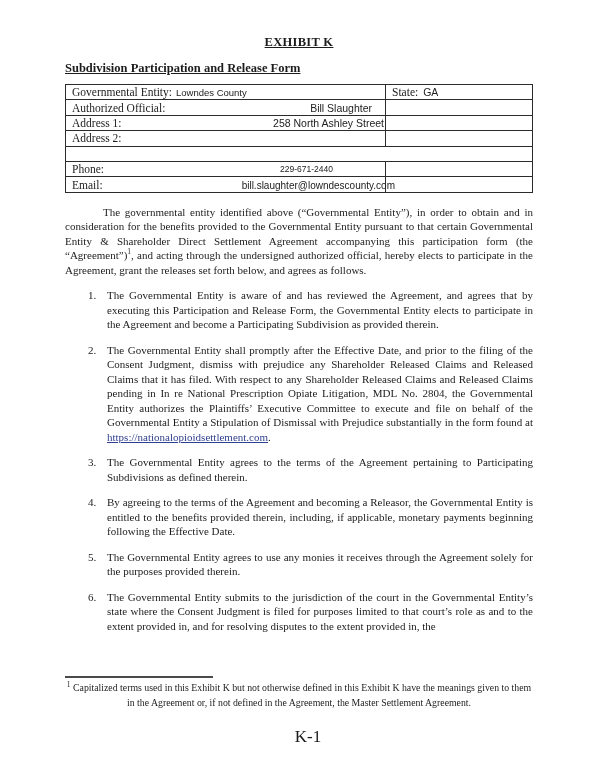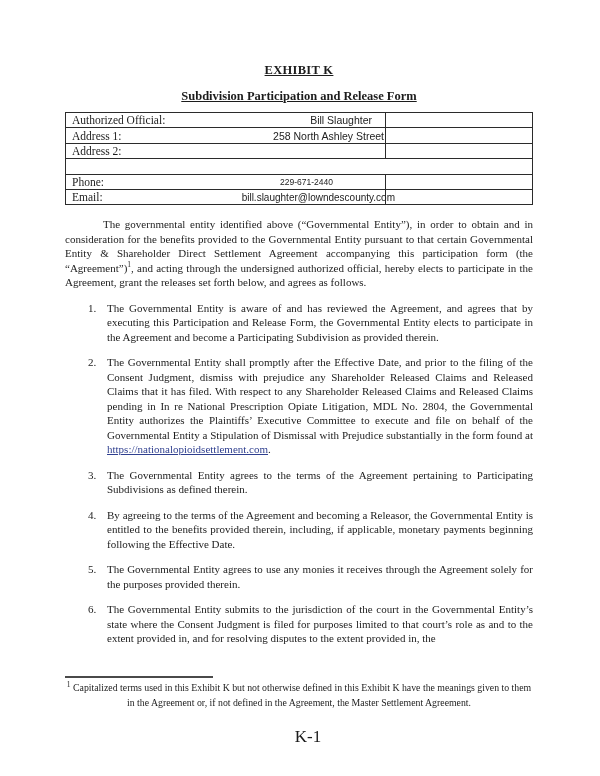--- a/index.html
+++ b/index.html
@@ -4,22 +4,22 @@
 <style>
   html, body { margin:0; padding:0; background:#ffffff; }
   body {
     width:600px; height:776px; overflow:hidden;
     font-family:"Liberation Serif","DejaVu Serif",serif;
     color:#1c1c1c;
   }
   .page { position:relative; width:600px; height:776px; background:#ffffff; }
   .content { position:absolute; left:65px; top:0; width:468px; }
 
-  .doc-title { margin-top:63px; text-align:center; font-weight:bold; font-size:12.5px; letter-spacing:0.3px; }
-  .doc-subtitle { margin-top:11px; text-align:center; font-weight:bold; font-size:12.5px; }
+  .doc-title { margin-top:35px; text-align:center; font-weight:bold; font-size:12.5px; letter-spacing:0.3px; }
+  .doc-subtitle { margin-top:11px; text-align:left; font-weight:bold; font-size:12.5px; }
   .underlined { text-decoration:underline; }
 
   .form-table { margin-top:8px; border:1px solid #2b2b2b; font-size:11.5px; }
   .trow { display:flex; height:14.4px; border-bottom:1px solid #2b2b2b; }
   .trow:last-child { border-bottom:none;justify-content:flex-end; }
   .tcell { display:flex; align-items:center; padding-left:6px; position:relative; box-sizing:border-box; }
   .tcell.c1 { width:320px; border-right:1px solid #2b2b2b; }
   .tcell.c2 { flex:1; }
   .tlabel { white-space:nowrap; }
   .tvalue { font-family:"Liberation Sans","DejaVu Sans",sans-serif; white-space:nowrap; color:#222; }
@@ -54,20 +54,30 @@
   <div class="content">
 
     <div class="doc-title">
       <span class="underlined">EXHIBIT K</span>
     </div>
     <div class="doc-subtitle">
       <span class="underlined">Subdivision Participation and Release Form</span>
     </div>
 
     <div class="form-table">
+      <div class="trow">
+        <div class="tcell c1">
+          <span class="tlabel">Governmental Entity:</span>
+          <span class="tvalue v-county">Lowndes County</span>
+        </div>
+        <div class="tcell c2">
+          <span class="tlabel">State:</span>
+          <span class="tvalue v-state">GA</span>
+        </div>
+      </div>
       <div class="trow">
         <div class="tcell c1">
           <span class="tlabel">Authorized Official:</span>
           <span class="tvalue abs v-official">Bill Slaughter</span>
         </div>
         <div class="tcell c2"></div>
       </div>
       <div class="trow">
         <div class="tcell c1">
           <span class="tlabel">Address 1:</span>

